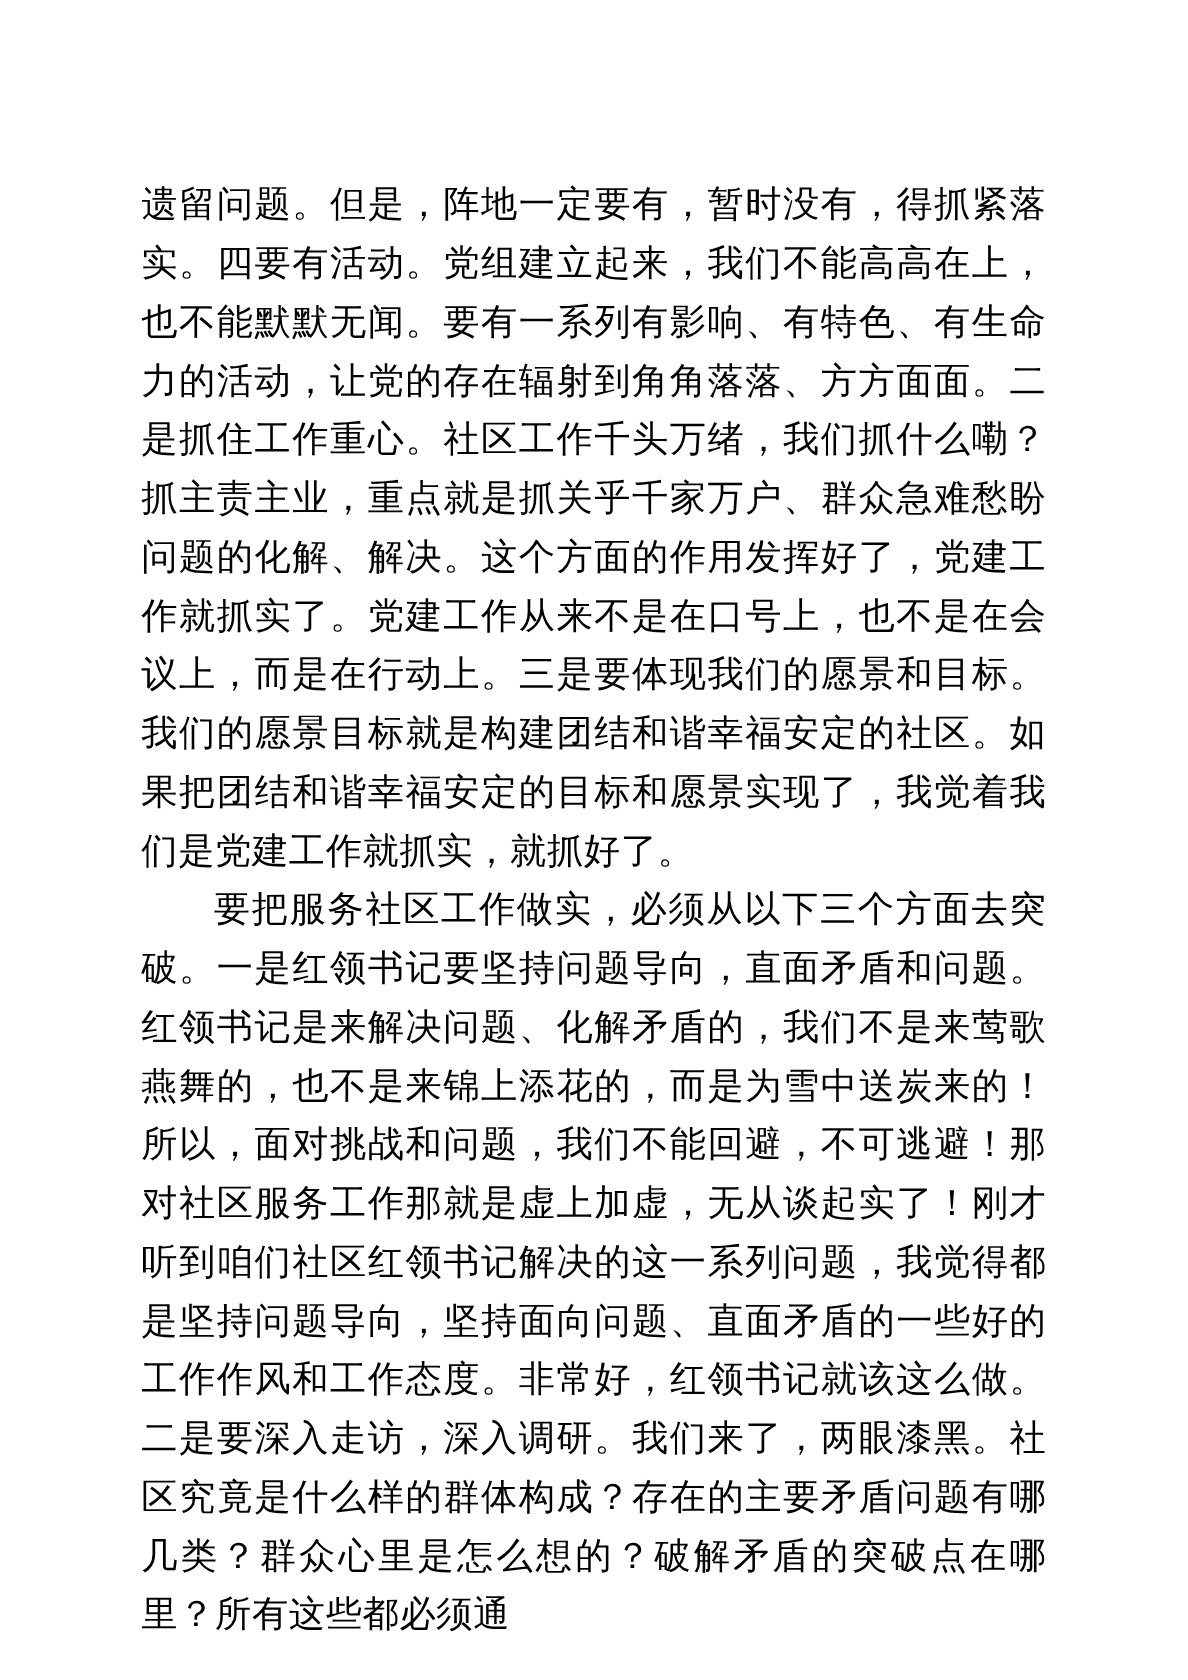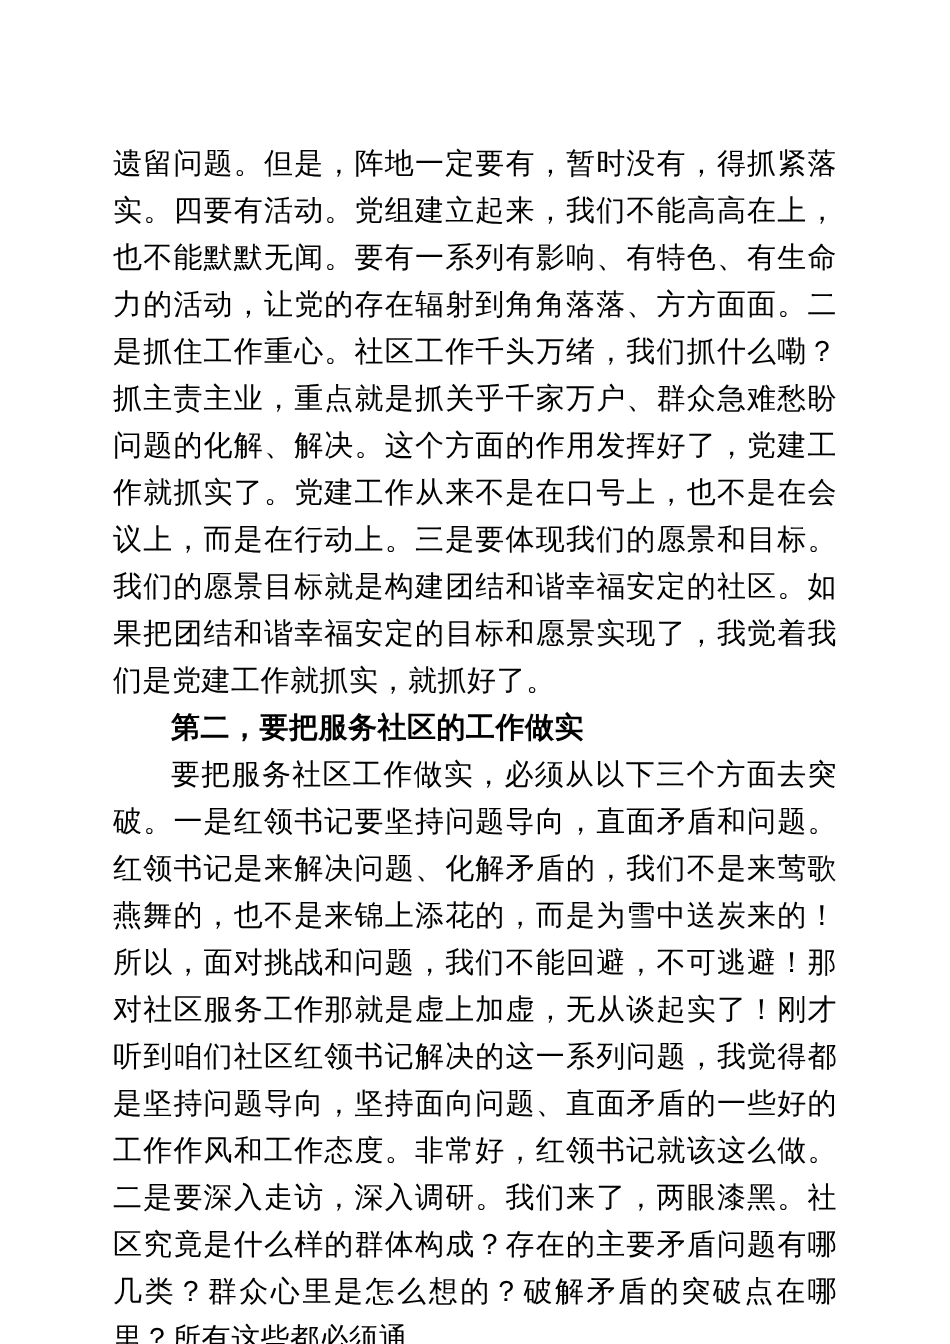--- a/index.html
+++ b/index.html
@@ -44,16 +44,15 @@
     p.body-para {
       text-indent: 2em;
     }
   </style>
 </head>
 <body>
 
 <div class="page">
   <div class="text-area">
     <p class="continuation">遗留问题。但是，阵地一定要有，暂时没有，得抓紧落实。四要有活动。党组建立起来，我们不能高高在上，也不能默默无闻。要有一系列有影响、有特色、有生命力的活动，让党的存在辐射到角角落落、方方面面。二是抓住工作重心。社区工作千头万绪，我们抓什么嘞？抓主责主业，重点就是抓关乎千家万户、群众急难愁盼问题的化解、解决。这个方面的作用发挥好了，党建工作就抓实了。党建工作从来不是在口号上，也不是在会议上，而是在行动上。三是要体现我们的愿景和目标。我们的愿景目标就是构建团结和谐幸福安定的社区。如果把团结和谐幸福安定的目标和愿景实现了，我觉着我们是党建工作就抓实，就抓好了。</p>
-    <p class="heading">第二，要把服务社区的工作做实</p>
     <p class="body-para">要把服务社区工作做实，必须从以下三个方面去突破。一是红领书记要坚持问题导向，直面矛盾和问题。红领书记是来解决问题、化解矛盾的，我们不是来莺歌燕舞的，也不是来锦上添花的，而是为雪中送炭来的！所以，面对挑战和问题，我们不能回避，不可逃避！那对社区服务工作那就是虚上加虚，无从谈起实了！刚才听到咱们社区红领书记解决的这一系列问题，我觉得都是坚持问题导向，坚持面向问题、直面矛盾的一些好的工作作风和工作态度。非常好，红领书记就该这么做。二是要深入走访，深入调研。我们来了，两眼漆黑。社区究竟是什么样的群体构成？存在的主要矛盾问题有哪几类？群众心里是怎么想的？破解矛盾的突破点在哪里？所有这些都必须通</p>
   </div>
 </div>
 
 </body></html>

